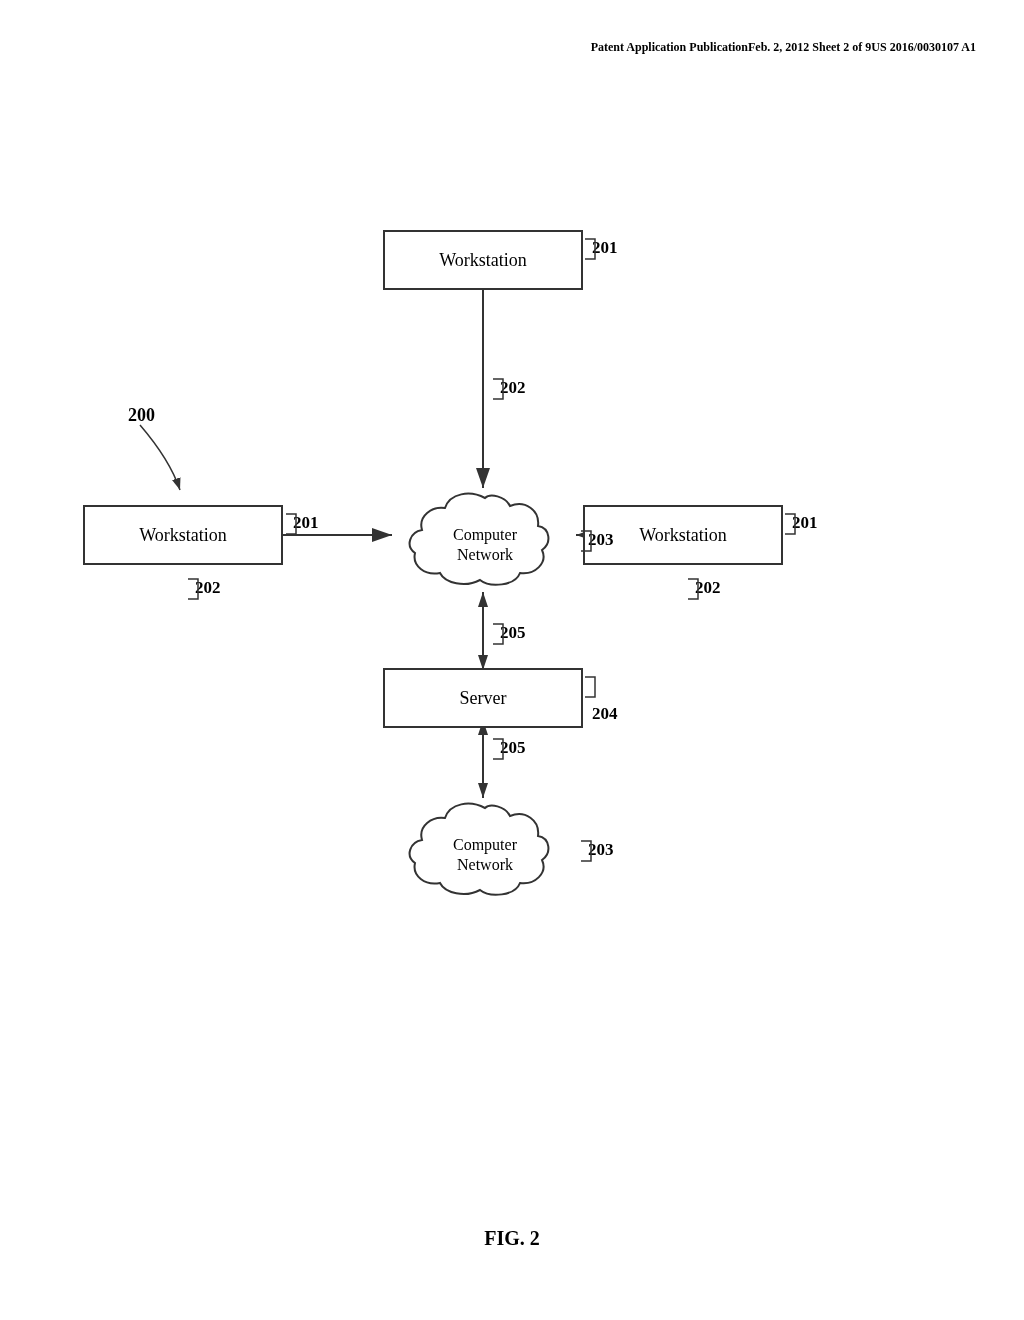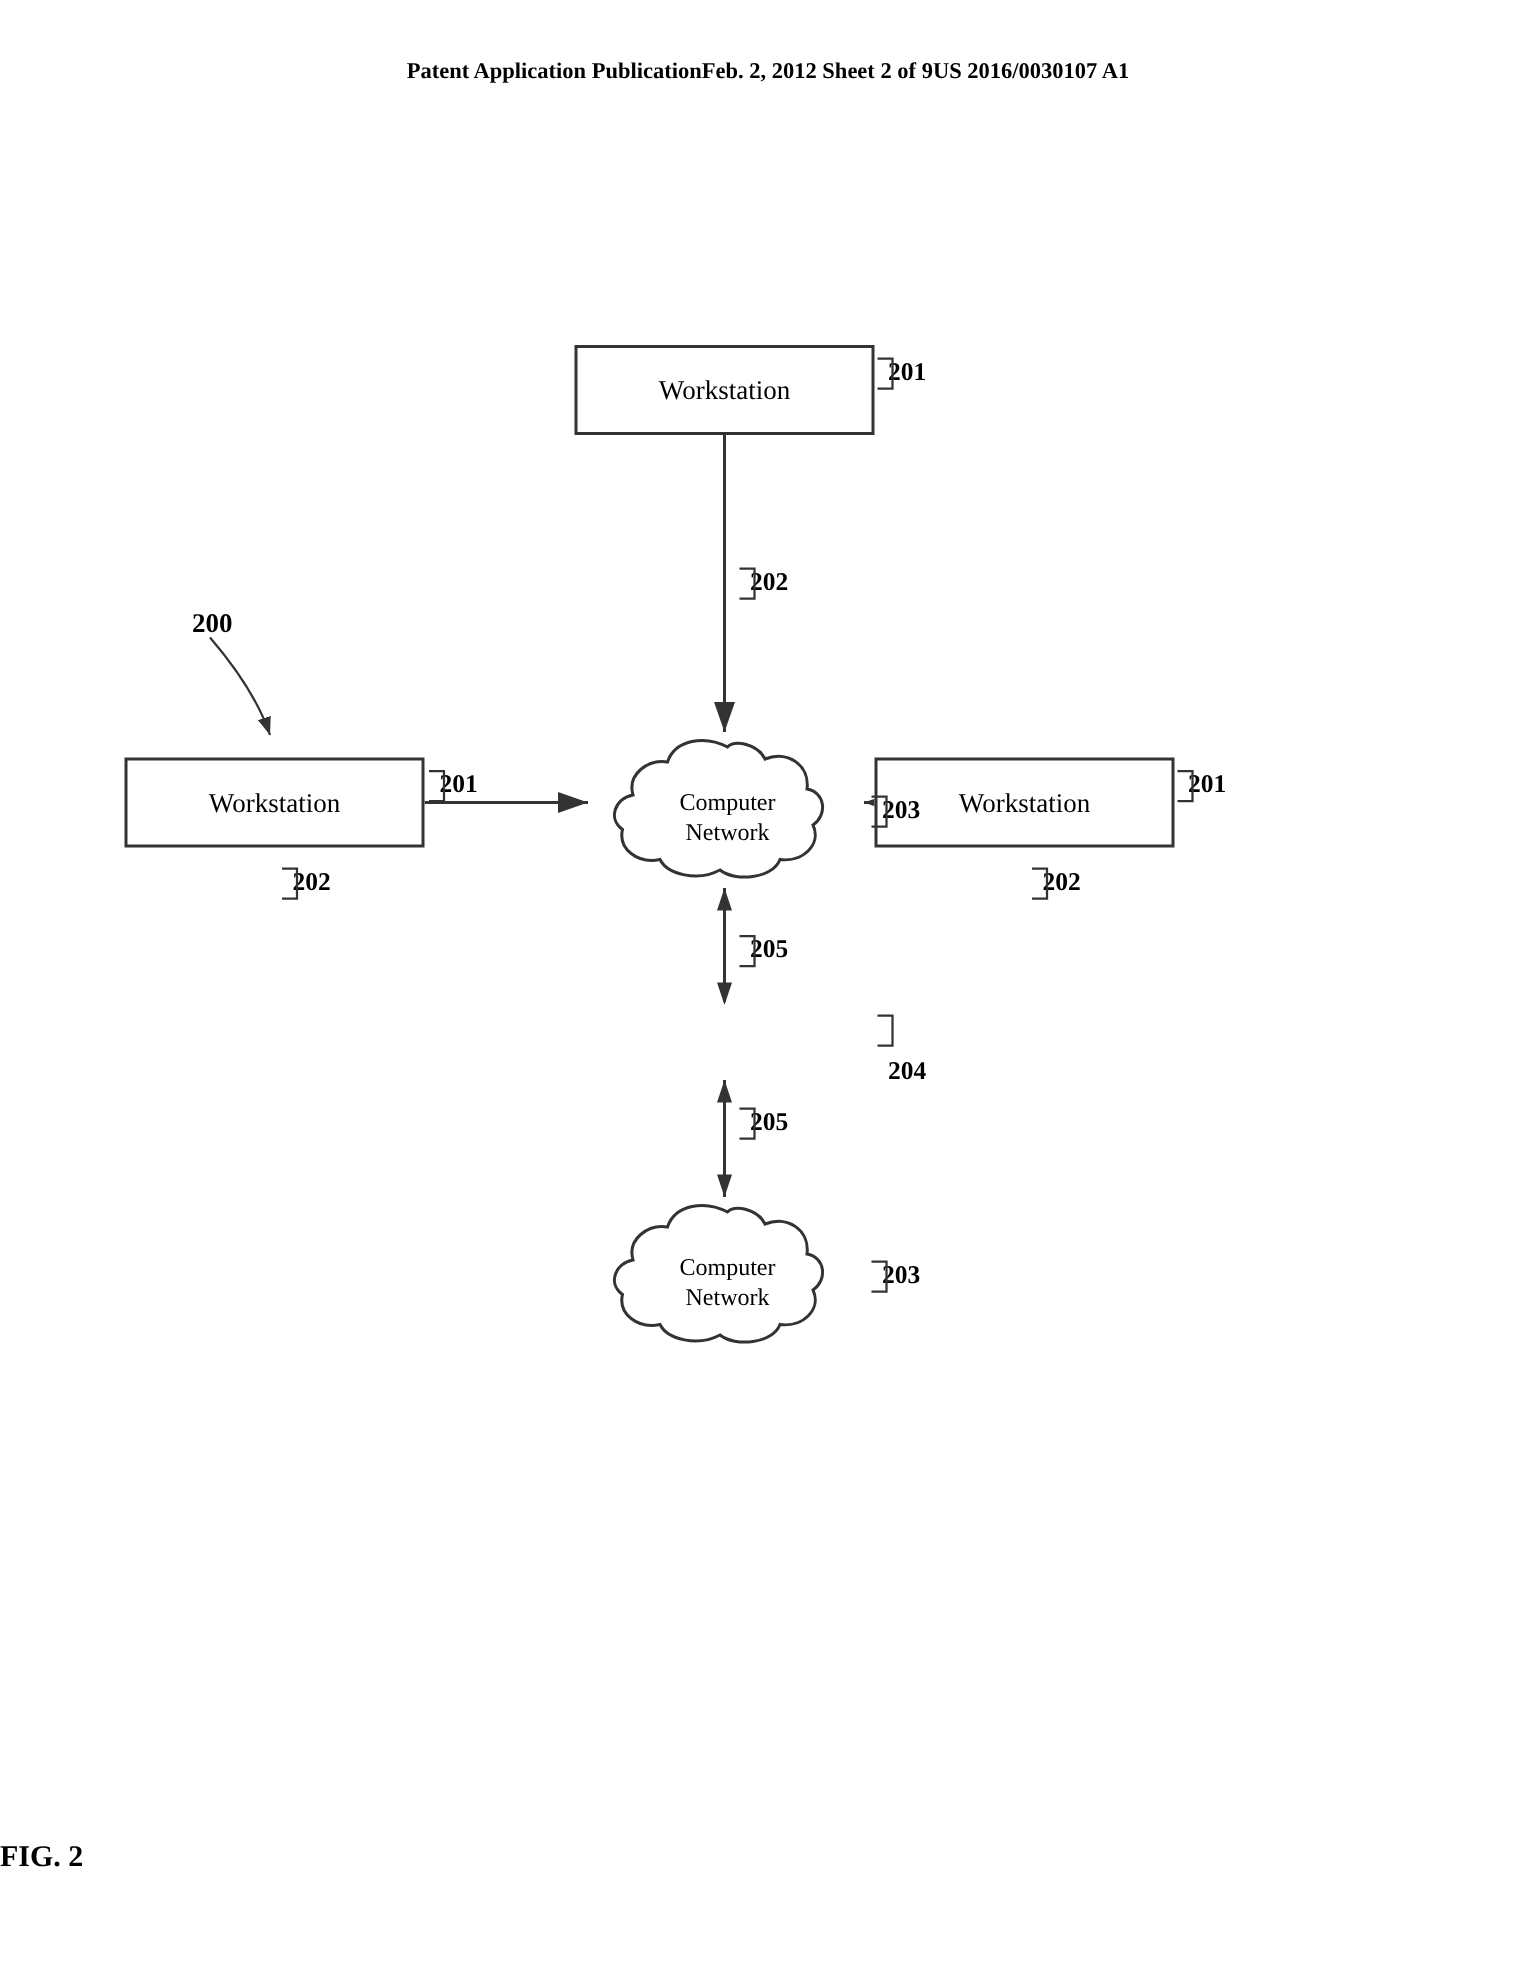--- a/index.html
+++ b/index.html
@@ -11,23 +11,23 @@
       overflow: hidden;
       position: relative;
     }
 
     
     .header {
       position: absolute;
       top: 40px;
       left: 0; right: 0;
       display: flex;
-      justify-content: center;
-      padding: 0 80px;
-      font-size: 15px;
+      justify-content: flex-end;
+      padding: 0 48px;
+      font-size: 12px;
       font-weight: bold;
     }
 
     
     .diagram {
       position: absolute;
       top: 160px;
       left: 0; right: 0;
       width: 100%;
       height: 960px;
@@ -58,20 +58,21 @@
       top: 0; left: 0;
       width: 100%; height: 100%;
       overflow: visible;
     }
 
     
     .fig-caption {
       position: absolute;
       bottom: 70px;
       left: 0; right: 0;
+      text-align: center;
       font-size: 20px;
       font-weight: bold;
       margin-top: 28px;
     }
   </style>
 </head>
 <body>
 
 <div class="header">
   <span>Patent Application Publication</span>
@@ -171,20 +172,23 @@
     <path d="M95,10 C80,2 60,5 55,20 C42,18 28,28 32,42 C20,44 15,58 25,65 C22,78 35,88 50,85 C55,95 75,100 90,92 C100,100 125,98 130,85 C145,87 158,75 152,62 C162,55 160,40 148,38 C150,22 135,12 120,18 C115,8 100,5 95,10 Z" fill="#fff" stroke="#333" stroke-width="2"></path>
     <text x="95" y="52" text-anchor="middle" font-size="16" font-family="Times New Roman">Computer</text>
     <text x="95" y="72" text-anchor="middle" font-size="16" font-family="Times New Roman">Network</text>
   </svg>
 
   <span class="label" style="left:588px; top:370px;">203</span>
   <svg style="position:absolute;left:576px;top:366px;width:20px;height:30px;">
     <path d="M5,5 L15,5 L15,25 L5,25" fill="none" stroke="#333" stroke-width="1.5"></path>
   </svg>
 
+  <div class="box" style="left:383px; top:508px; width:200px; height:60px;">
+    <span>Server</span>
+  </div>
 
   <span class="label" style="left:592px; top:544px;">204</span>
   <svg style="position:absolute;left:580px;top:512px;width:20px;height:30px;">
     <path d="M5,5 L15,5 L15,25 L5,25" fill="none" stroke="#333" stroke-width="1.5"></path>
   </svg>
 
   <span class="label" style="left:500px; top:463px;">205</span>
   <svg style="position:absolute;left:488px;top:459px;width:20px;height:30px;">
     <path d="M5,5 L15,5 L15,25 L5,25" fill="none" stroke="#333" stroke-width="1.5"></path>
   </svg>

